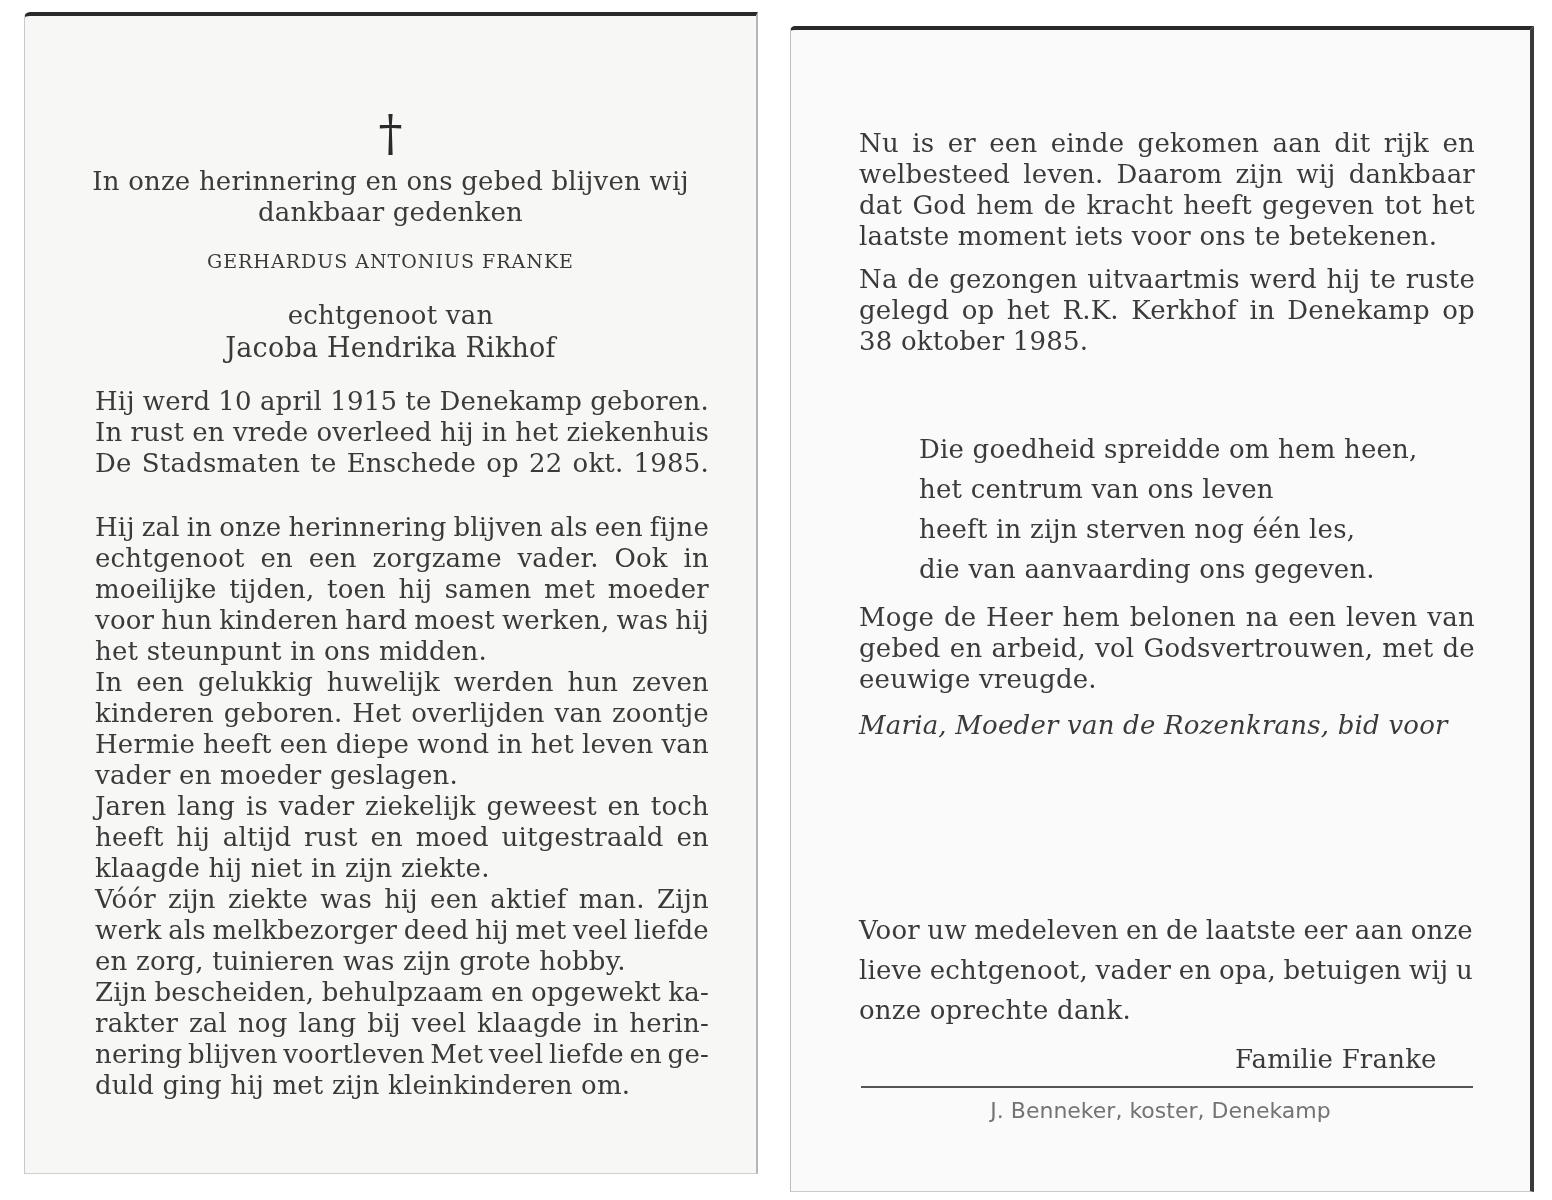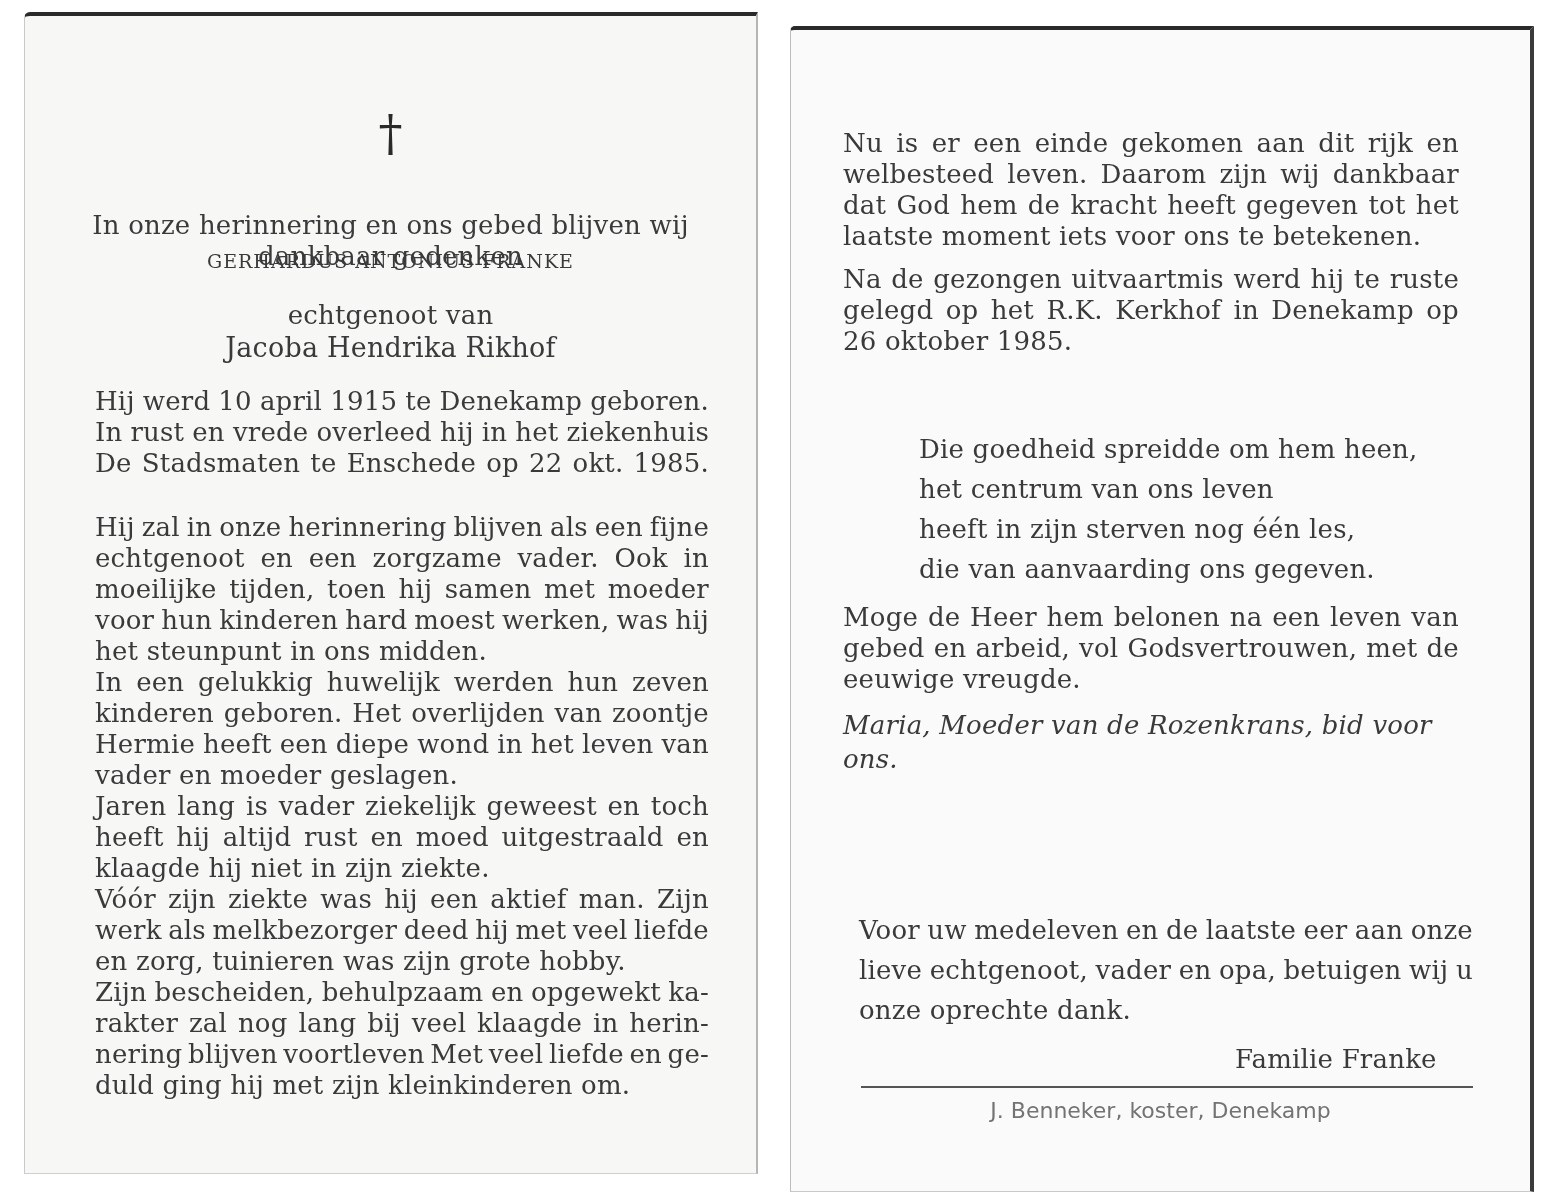--- a/index.html
+++ b/index.html
@@ -23,27 +23,27 @@
     border-top-left-radius:5px; background:#fafafa;
   }
   .abs { position:absolute; }
   .line { white-space:nowrap; font-size:26px; line-height:31px; letter-spacing:0.2px; }
   .just { display:flex; justify-content:space-between; }
   .just span { white-space:pre; }
 
   #cross { left:0; width:100%; top:92px; text-align:center; font-size:48px; line-height:50px; color:#2a2a2a; font-family:"DejaVu Serif", serif; }
   .center { left:0; width:100%; text-align:center; }
 
-  #intro { top:150px; font-size:26px; line-height:31px;margin-top:44px; }
+  #intro { top:150px; font-size:26px; line-height:31px; }
   #name { top:230px; font-size:19px; letter-spacing:1px; }
   #spouse-label { top:284px; font-size:26px; }
   #spouse-name { top:316px; font-size:27px; }
 
   .para-left { left:70px; width:614px; }
-  .para-right { left:52px; width:616px; }
+  .para-right { left:68px; width:616px; }
   .verse { left:128px;margin-top:25px; }
   .verse .line { line-height:40px; }
 </style>
 </head>
 <body>
 
 <div id="card-left" class="card">
   <div id="cross" class="abs">†</div>
 
   <div id="intro" class="abs center">
@@ -284,21 +284,21 @@
     <div class="line just">
         <span>gelegd</span>
         <span>op</span>
         <span>het</span>
         <span>R.K.</span>
         <span>Kerkhof</span>
         <span>in</span>
         <span>Denekamp</span>
         <span>op</span>
       </div>
-    <div class="line">26 oktober 1985.</div>
+    <div class="line">38 oktober 1985.</div>
   </div>
 
   <div class="abs verse" style="top:374px;">
     <div class="line">Die goedheid spreidde om hem heen,</div>
     <div class="line">het centrum van ons leven</div>
     <div class="line">heeft in zijn sterven nog één les,</div>
     <div class="line">die van aanvaarding ons gegeven.</div>
   </div>
 
   <div class="abs para-right" style="top:572px;">
@@ -320,21 +320,20 @@
         <span>vol</span>
         <span>Godsvertrouwen,</span>
         <span>met</span>
         <span>de</span>
       </div>
     <div class="line">eeuwige vreugde.</div>
   </div>
 
   <div class="abs para-right" style="top:678px; line-height:34px;font-style:italic;">
     <div class="line" style="line-height:34px;">Maria, Moeder van de Rozenkrans, bid voor</div>
-    <div class="line" style="line-height:34px;">ons.</div>
   </div>
 
   <div class="abs para-right" style="top:880px; left:68px; width:614px;">
     <div class="line just" style="line-height:40px;">
         <span>Voor</span>
         <span>uw</span>
         <span>medeleven</span>
         <span>en</span>
         <span>de</span>
         <span>laatste</span>

